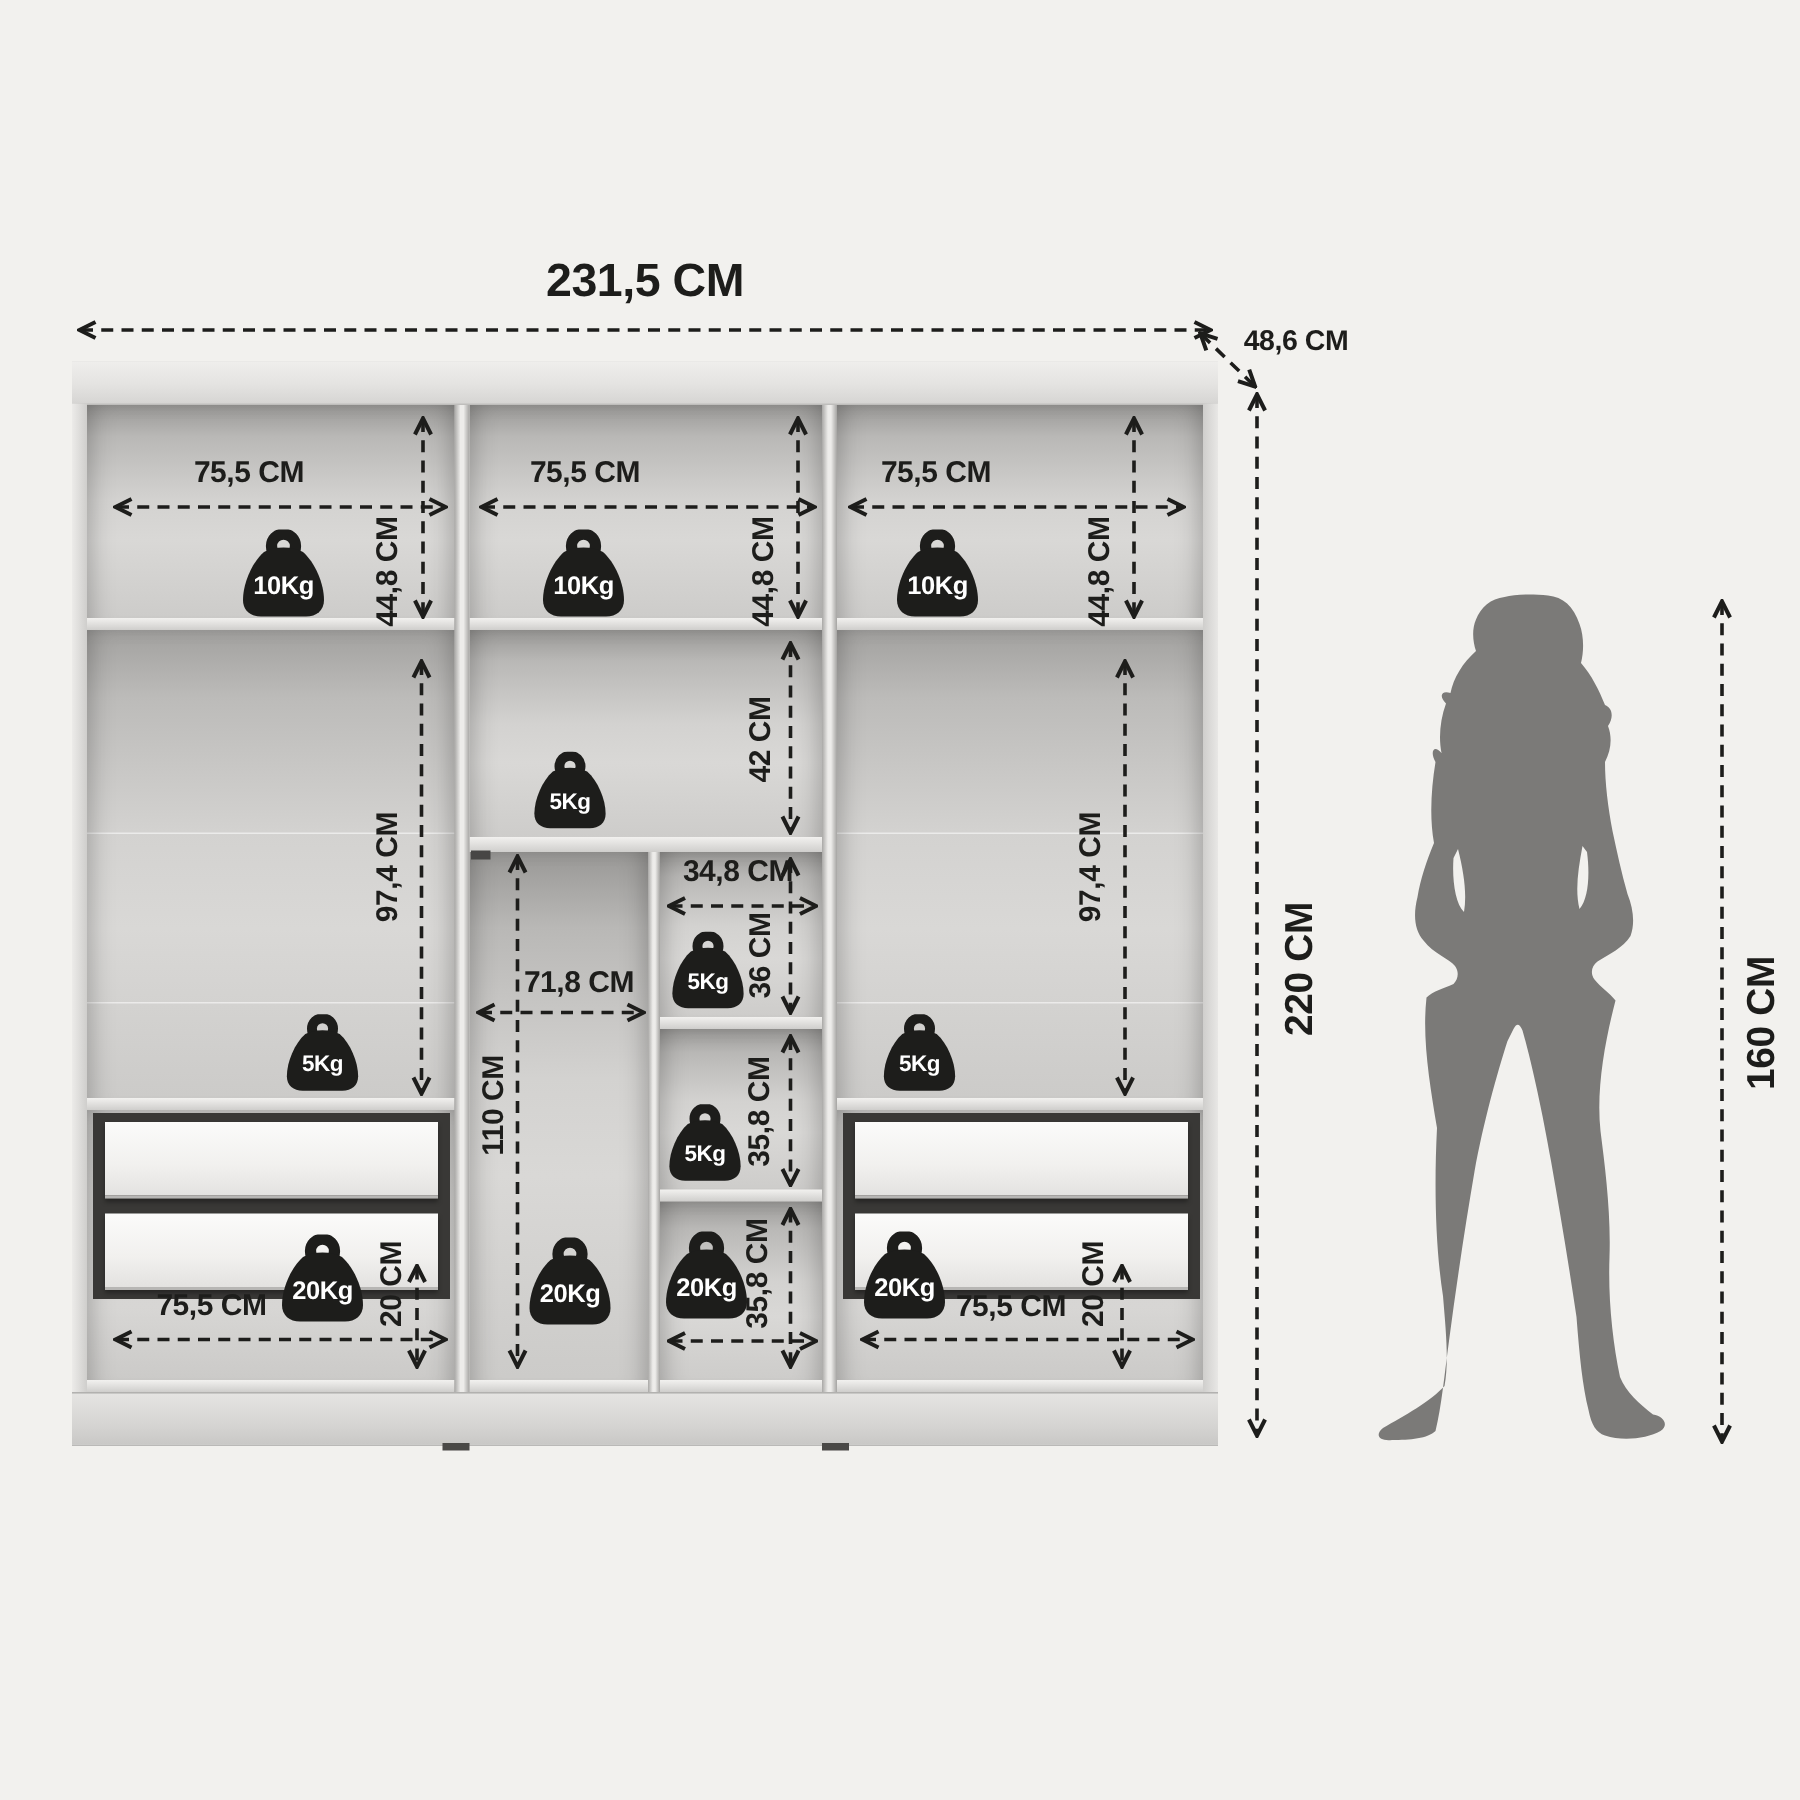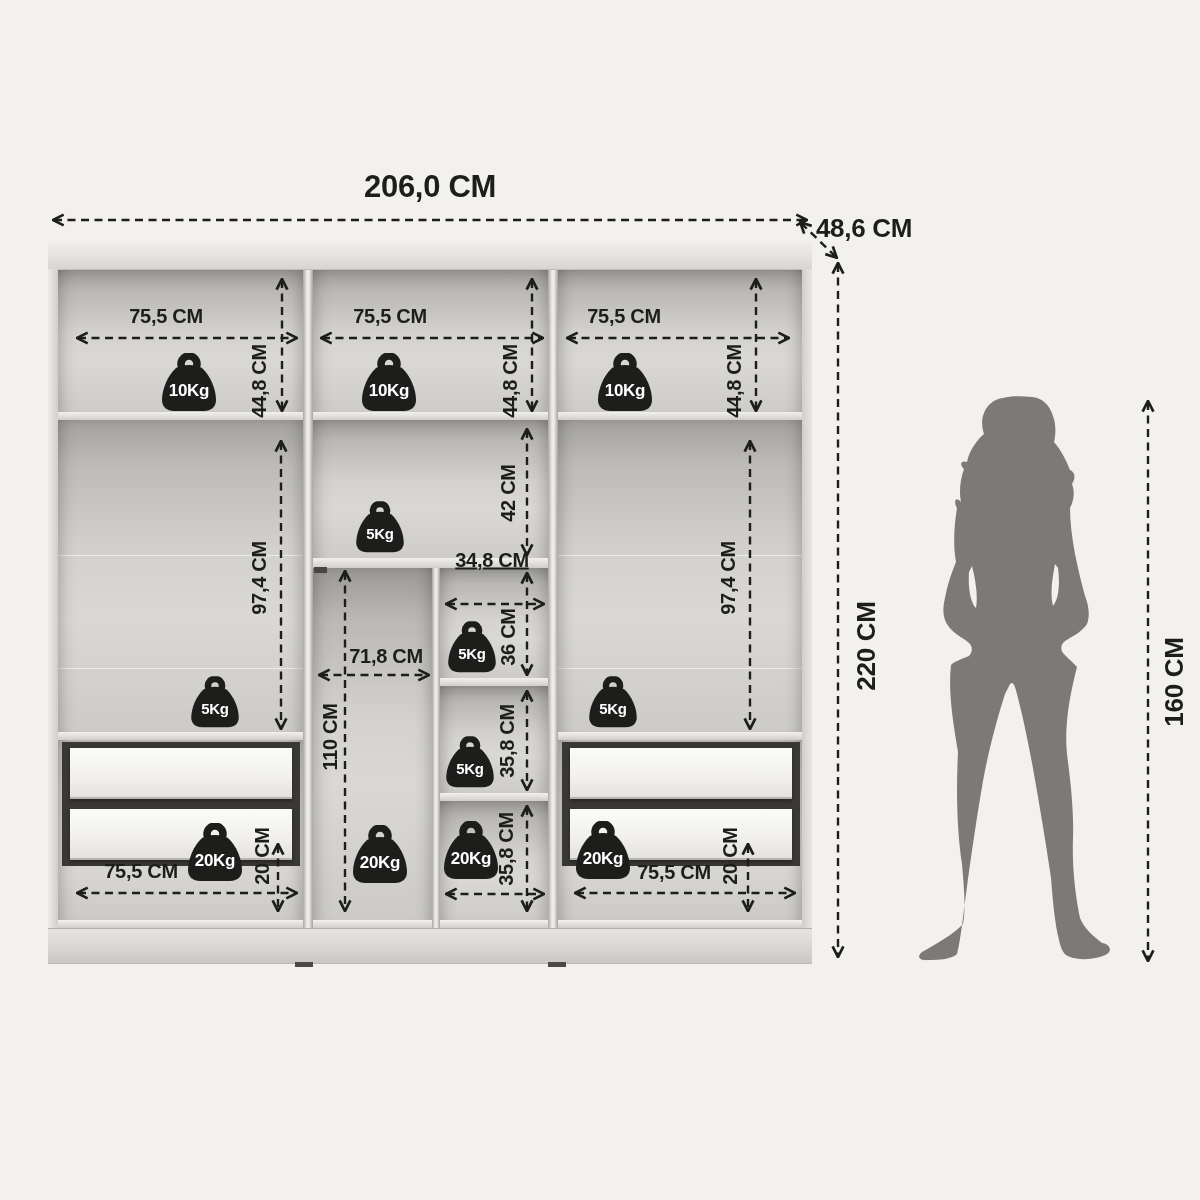--- a/index.html
+++ b/index.html
@@ -45,21 +45,21 @@
   .drawer{position:absolute;
     background:linear-gradient(180deg,#fbfbfa 0%,#f1f0ee 60%,#e3e2e0 100%);
     border-bottom:2px solid #b7b6b4;box-shadow:0 2px 3px rgba(0,0,0,.35);}
 
   
   .dim{position:absolute;font-weight:bold;font-size:20px;color:#1d1d1b;
     white-space:nowrap;transform:translate(-50%,-50%);letter-spacing:-.3px;}
   .dim.vert{transform:translate(-50%,-50%) rotate(-90deg);}
   .dim.xl{font-size:31px;}
   .dim.lg{font-size:26px;}
-  .dim.md{font-size:26px;}
+  .dim.md{font-size:19px;}
 
   
   .weight{position:absolute;width:64px;height:60px;}
   .weight.sm{transform:scale(.88);transform-origin:50% 100%;}
   .weight svg{position:absolute;inset:0;}
   .weight span{position:absolute;left:0;right:0;top:28px;text-align:center;
     color:#fff;font-weight:bold;font-size:17px;letter-spacing:-.3px;}
 
   svg.overlay{position:absolute;inset:0;pointer-events:none;}
 </style>
@@ -156,39 +156,39 @@
          C148,253 149,248 153,245 C161,240 170,236 175,228
          C178,220 177,210 173,200 C169,186 166,172 163,158
          C160,142 158,126 158,112 C162,104 163,96 160,88
          C164,82 163,76 158,74 C154,64 149,54 142,46
          C144,38 144,28 141,20 C137,8 130,2 120,1
          C110,0 98,0 91,2 Z
          M60,170 C64,186 66,200 64,212 C58,206 56,190 57,176 Z
          M143,168 C140,184 138,198 141,210 C147,203 148,187 146,172 Z"></path>
   </svg>
 
-  <div class="dim xl" style="left:430px;top:187px;">206,0 CM</div>
+  <div class="dim xl" style="left:430px;top:187px;">231,5 CM</div>
   <div class="dim md" style="left:864px;top:228px;">48,6 CM</div>
   <div class="dim lg vert" style="left:866px;top:646px;">220 CM</div>
   <div class="dim lg vert" style="left:1174px;top:682px;">160 CM</div>
 
   <div class="dim" style="left:166px;top:316px;">75,5 CM</div>
   <div class="dim" style="left:390px;top:316px;">75,5 CM</div>
   <div class="dim" style="left:624px;top:316px;">75,5 CM</div>
   <div class="dim vert" style="left:259px;top:381px;">44,8 CM</div>
   <div class="dim vert" style="left:510px;top:381px;">44,8 CM</div>
   <div class="dim vert" style="left:734px;top:381px;">44,8 CM</div>
 
   <div class="dim vert" style="left:259px;top:578px;">97,4 CM</div>
   <div class="dim vert" style="left:728px;top:578px;">97,4 CM</div>
 
   <div class="dim vert" style="left:508px;top:493px;">42 CM</div>
   <div class="dim" style="left:386px;top:656px;">71,8 CM</div>
   <div class="dim vert" style="left:330px;top:737px;">110 CM</div>
-  <div class="dim" style="left:492px;top:560px;text-decoration:underline;">34,8 CM</div>
+  <div class="dim" style="left:492px;top:582px;">34,8 CM</div>
   <div class="dim vert" style="left:508px;top:637px;">36 CM</div>
   <div class="dim vert" style="left:507px;top:741px;">35,8 CM</div>
   <div class="dim vert" style="left:506px;top:849px;">35,8 CM</div>
 
   <div class="dim" style="left:141px;top:871px;">75,5 CM</div>
   <div class="dim vert" style="left:262px;top:856px;">20 CM</div>
   <div class="dim" style="left:674px;top:872px;">75,5 CM</div>
   <div class="dim vert" style="left:730px;top:856px;">20 CM</div>
 
   <div class="weight" style="left:157px;top:353px;">

